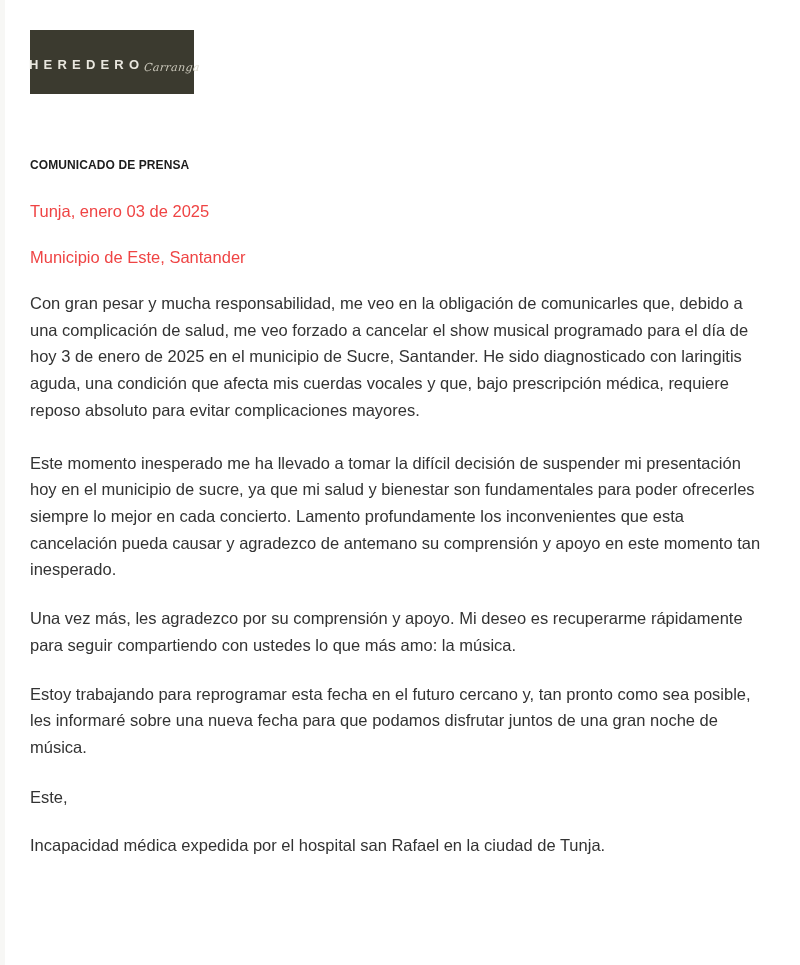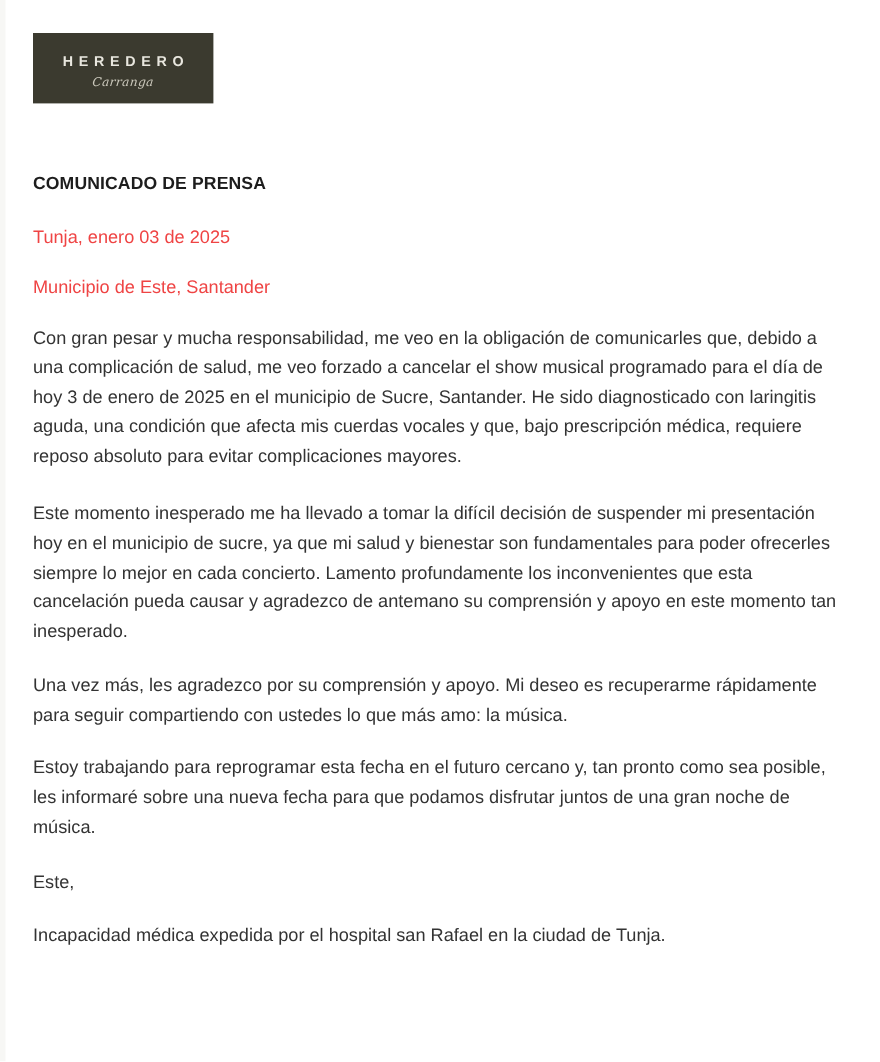--- a/index.html
+++ b/index.html
@@ -35,21 +35,20 @@
     top: 30px;
     width: 740px;
   }
 
   
   .logo-box {
     width: 164px;
     height: 64px;
     background: #3b3a2f;
     display: flex;
-    flex-direction: column;
     align-items: center;
     justify-content: center;
     box-sizing: border-box;
     padding-top: 4px;
   }
   .logo-wordmark {
     font-family: "Liberation Sans", sans-serif;
     font-size: 13px;
     font-weight: 700;
     letter-spacing: 5.2px;
@@ -65,21 +64,21 @@
     letter-spacing: 0.4px;
     color: #d8d5c8;
     line-height: 1;
     opacity: 0.92;
     transform: skewX(-6deg);
   }
 
   
   .headline {
     margin-top: 64px;
-    font-size: 16px;
+    font-size: 12px;
     font-weight: 700;
     letter-spacing: 0.1px;
     color: #1d1d1d;
     line-height: 1.2;
   }
 
   
   .meta-line {
     margin-top: 23px;
     font-size: 16.5px;

